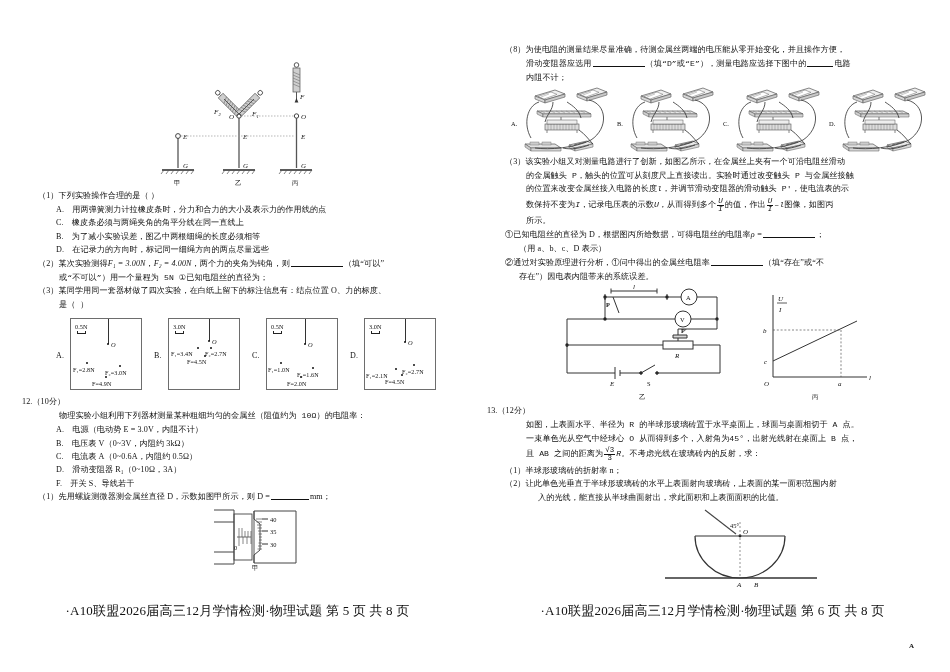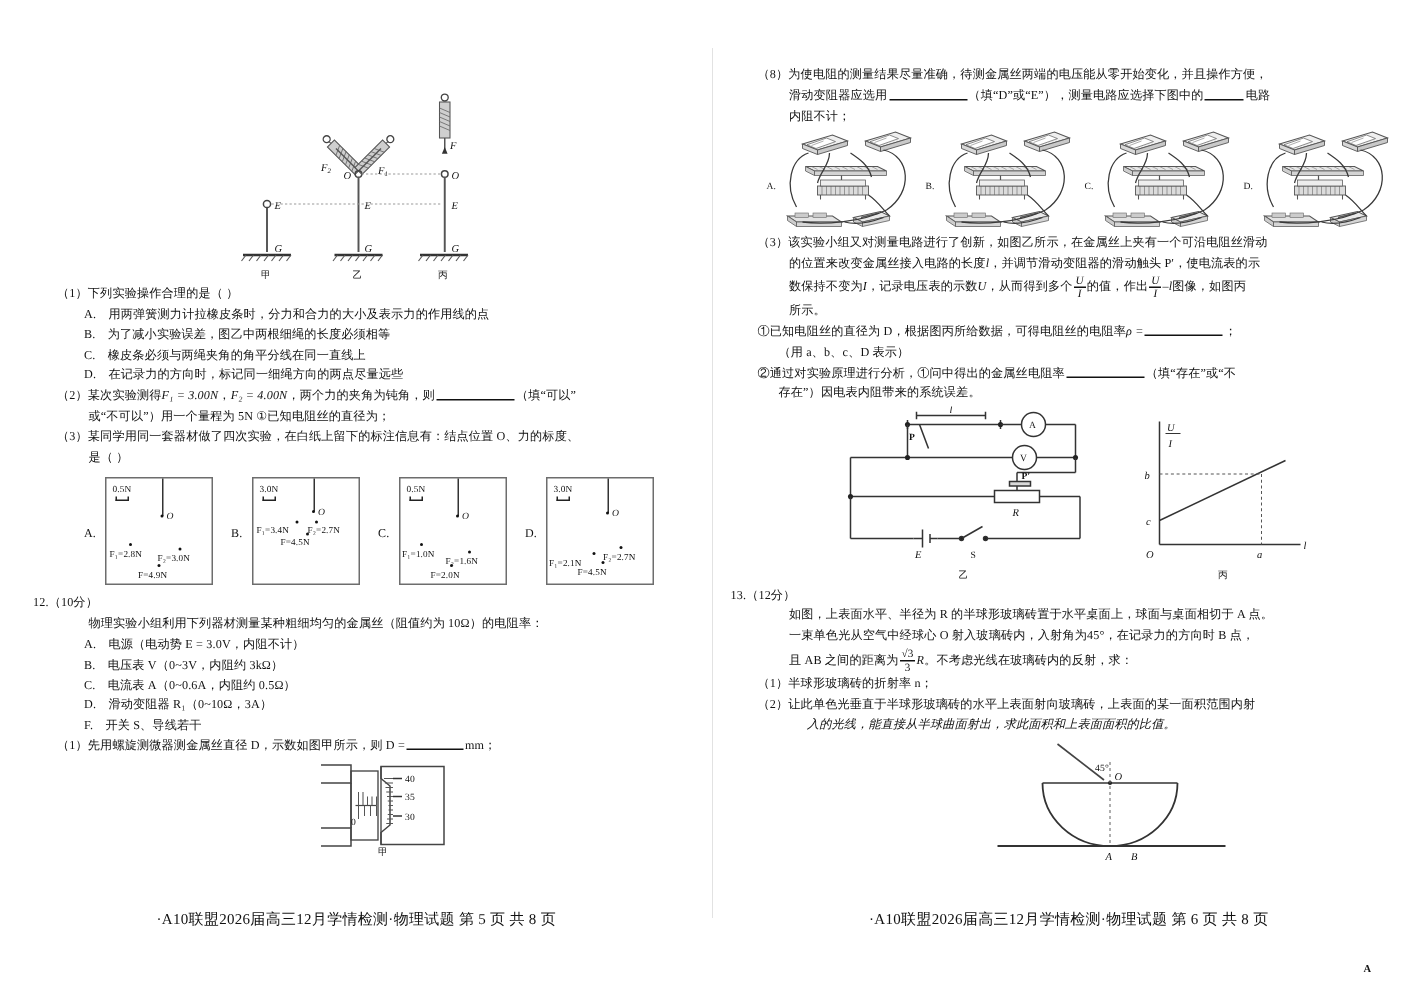--- a/index.html
+++ b/index.html
@@ -34,22 +34,22 @@
   .col {
     position: absolute;
     left: 38px; right: 18px;
     font-size: 8.1px;
     line-height: 1.52;
     letter-spacing: 0.1px;
   }
   .page-right .col { left: 30px; right: 20px; }
 
   p.q { margin: 0 0 1.5px 0; text-align: justify; }
-  p.q.ind  { text-indent: 0; padding-left: 21px; }
-  p.q.ind2 { padding-left: 33px; font-style: italic; }
+  p.q.ind  { text-indent: 0; padding-left: 21px; font-family: Liberation Mono, monospace; }
+  p.q.ind2 { padding-left: 33px; }
   p.q.ind3 { padding-left: 14px; }
   .hang { padding-left: 21px; text-indent: -21px; }
   .hang2 { padding-left: 14px; text-indent: -14px; }
 
   .opt { padding-left: 33px; text-indent: -15px; margin: 0 0 1.2px 0; }
 
   em, .it { font-style: italic; }
   .blank { display: inline-block; border-bottom: 1px solid #111; min-width: 38px; height: 8px; margin: 0 1px; vertical-align: -1px; }
   .blank.sm { min-width: 26px; }
   .blank.lg { min-width: 52px; }
@@ -73,21 +73,21 @@
   .optletter { position: absolute; font-size: 8px; top: 36px; }
   .scalelabel { position: absolute; left: 4px; top: 3px; font-size: 6.2px; }
   .scalebar { position: absolute; left: 6px; top: 12px; width: 9px; height: 3px; border: 1px solid #222; border-top: none; }
   .Opt-O { position: absolute; font-size: 6.4px; font-style: italic; }
   .dot { position: absolute; width: 2px; height: 2px; background: #111; border-radius: 50%; }
   .vline { position: absolute; width: 1px; background: #333; }
   .ftxt { position: absolute; font-size: 6.1px; white-space: nowrap; }
 
   .footer {
     position: absolute; bottom: 52px; left: 0; right: 0;
-    text-align: center; font-size: 10px; letter-spacing: .2px;
+    text-align: center; font-size: 13px; letter-spacing: .2px;
   }
   .cornerA { position: absolute; right: 36px; bottom: 22px; font-size: 7px; font-weight: bold; }
 
   svg { display: block; }
   .lbl { font-family: "Liberation Serif", serif; font-style: italic; font-size: 7px; fill: #111; }
   .lbln { font-family: "Liberation Serif", serif; font-size: 6.4px; fill: #111; }
 </style>
 </head>
 <body>
 
@@ -195,22 +195,22 @@
           </g>
           <text class="lbln" x="254" y="145" font-style="normal">丙</text>
 
           <line x1="203" y1="76" x2="256" y2="76" stroke="#999" stroke-width=".7" stroke-dasharray="1.5,1.5"></line>
           <line x1="143" y1="96" x2="256" y2="96" stroke="#999" stroke-width=".7" stroke-dasharray="1.5,1.5"></line>
         </svg>
       </div>
 
       <p class="q hang">（1）下列实验操作合理的是（        ）</p>
       <p class="opt">A.　用两弹簧测力计拉橡皮条时，分力和合力的大小及表示力的作用线的点</p>
+      <p class="opt">C.　橡皮条必须与两绳夹角的角平分线在同一直线上</p>
       <p class="opt">B.　为了减小实验误差，图乙中两根细绳的长度必须相等</p>
-      <p class="opt">C.　橡皮条必须与两绳夹角的角平分线在同一直线上</p>
       <p class="opt">D.　在记录力的方向时，标记同一细绳方向的两点尽量远些</p>
 
       <p class="q hang" style="margin-top:1px;">
         <span>（2）某次实验测得</span><span class="it">F₁ = 3.00N</span><span>，</span><span class="it">F₂ = 4.00N</span><span>，两个力的夹角为钝角，则</span><span class="blank lg"></span><span>（填“可以”</span>
       </p>
       <p class="q ind">或“不可以”）用一个量程为 5N ①已知电阻丝的直径为；</p>
 
       <p class="q hang">（3）某同学用同一套器材做了四次实验，在白纸上留下的标注信息有：结点位置 O、力的标度、</p>
       <p class="q ind">是（        ）</p>
 
@@ -440,20 +440,21 @@
           <text class="lbln" x="112" y="40" font-size="7" font-style="normal">B.</text>
           <use href="#rig" x="120" y="2"></use>
           <text class="lbln" x="218" y="40" font-size="7" font-style="normal">C.</text>
           <use href="#rig" x="226" y="2"></use>
           <text class="lbln" x="324" y="40" font-size="7" font-style="normal">D.</text>
           <use href="#rig" x="332" y="2"></use>
         </svg>
       </div>
 
       <p class="q hang">（3）该实验小组又对测量电路进行了创新，如图乙所示，在金属丝上夹有一个可沿电阻丝滑动</p>
+      <p class="q ind">的金属触头 P，触头的位置可从刻度尺上直接读出。实验时通过改变触头 P 与金属丝接触</p>
       <p class="q ind">
         <span>的位置来改变金属丝接入电路的长度</span><span class="it">l</span><span>，并调节滑动变阻器的滑动触头 P′，使电流表的示</span>
       </p>
       <p class="q ind" style="line-height:1.9;">
         <span>数保持不变为</span><span class="it">I</span><span>，记录电压表的示数</span><span class="it">U</span><span>，从而得到多个</span><span class="frac"><span class="num it">U</span><span class="den it">I</span></span><span>的值，作出</span><span class="frac"><span class="num it">U</span><span class="den it">I</span></span><span class="it">–<span class="it">l</span></span><span>图像，如图丙</span>
       </p>
       <p class="q ind">所示。</p>
 
       <p class="q hang2">
         <span>①已知电阻丝的直径为 D，根据图丙所给数据，可得电阻丝的电阻率</span><span class="it">ρ =</span><span class="blank lg"></span><span>；</span>
@@ -554,21 +555,21 @@
           <text class="lbl" x="259" y="79" font-size="7">c</text>
           <text class="lbl" x="259" y="101" font-size="7">O</text>
           <text class="lbl" x="333" y="101" font-size="7">a</text>
           <text class="lbl" x="364" y="95" font-size="7">l</text>
           <text class="lbln" x="307" y="114" font-size="7" font-style="normal">丙</text>
         </svg>
       </div>
 
       <p class="q" style="margin-left:-18px; margin-top:2px;">13.（12分）</p>
       <p class="q ind">如图，上表面水平、半径为 R 的半球形玻璃砖置于水平桌面上，球面与桌面相切于 A 点。</p>
-      <p class="q ind">一束单色光从空气中经球心 O 射入玻璃砖内，入射角为45°，在记录力的方向时 B 点，</p>
+      <p class="q ind">一束单色光从空气中经球心 O 从而得到多个，入射角为45°，出射光线射在桌面上 B 点，</p>
       <p class="q ind" style="line-height:1.95;">
         <span>且 AB 之间的距离为</span><span class="frac"><span class="num">√3</span><span class="den">3</span></span><span class="it">R</span><span>。不考虑光线在玻璃砖内的反射，求：</span>
       </p>
       <p class="q hang">（1）半球形玻璃砖的折射率 n；</p>
       <p class="q hang">（2）让此单色光垂直于半球形玻璃砖的水平上表面射向玻璃砖，上表面的某一面积范围内射</p>
       <p class="q ind2">入的光线，能直接从半球曲面射出，求此面积和上表面面积的比值。</p>
 
       <div class="fig" style="height:82px; margin-top:4px;">
         <svg width="425" height="82" viewBox="0 0 425 82">
 

